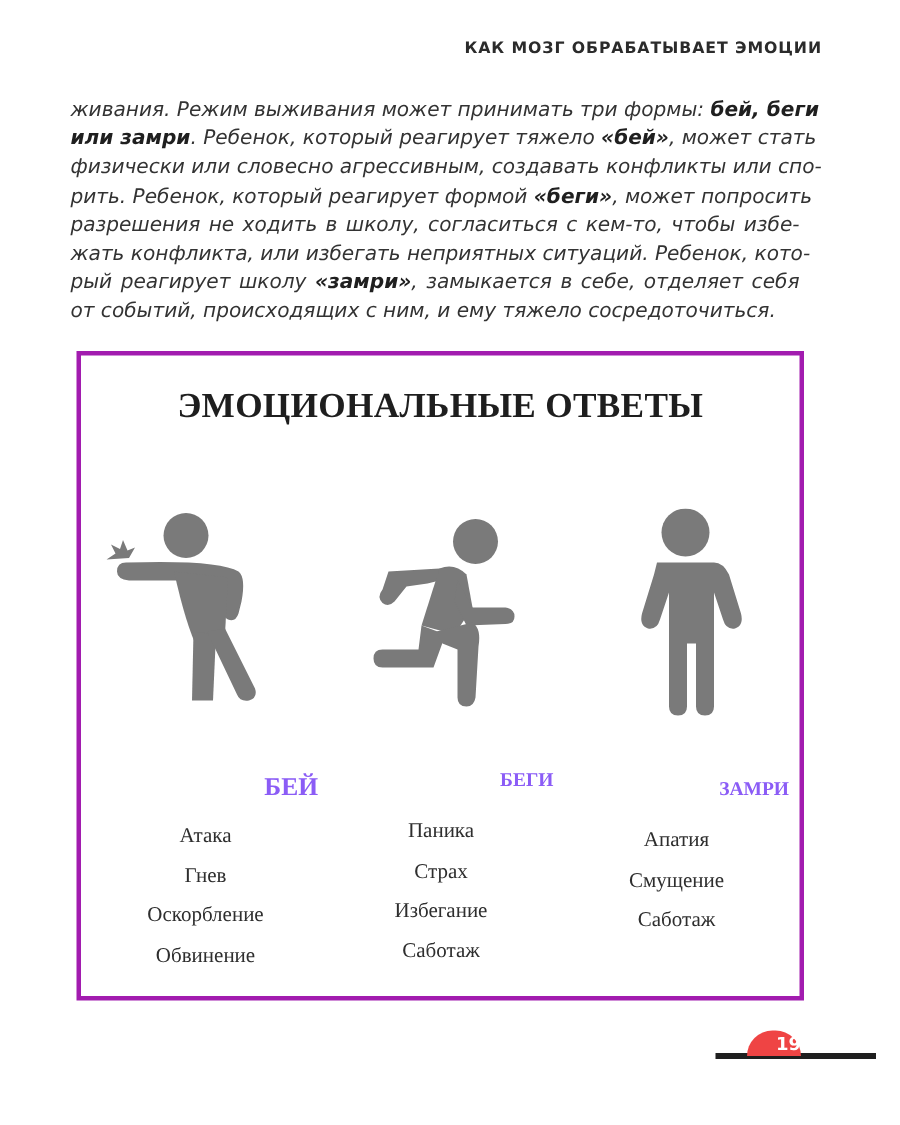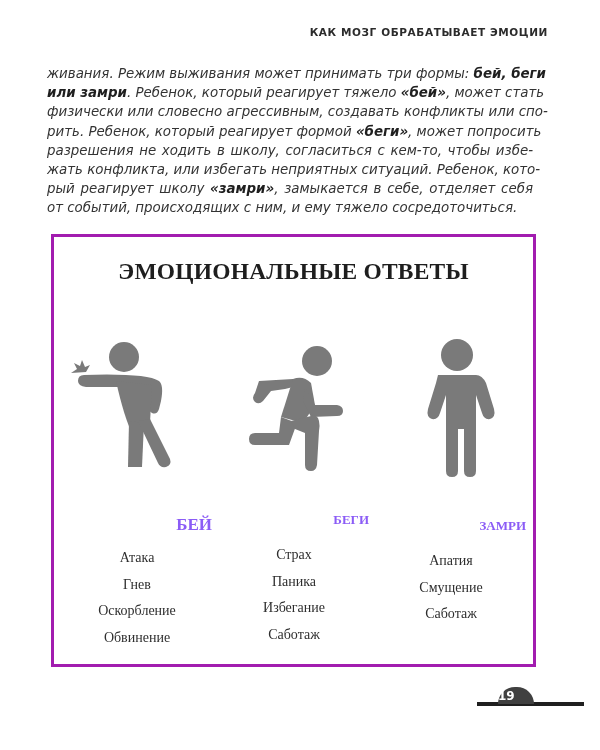--- a/index.html
+++ b/index.html
@@ -33,22 +33,22 @@
   .figure { position: absolute; }
   .figure svg { display: block; }
   .col { position: absolute; text-align: center; }
   .col-head { font-weight: bold; color: #8b5cf6; text-align: right; }
   .col-item { font-size: 14px; line-height: 26.5px; color: #2e2e2e; }
 
   .page-num-wrap { position: absolute; left: 477px; top: 686px; width: 107px; height: 22px; }
   .page-num-rule { position: absolute; left: 0; right: 0; bottom: 2px; height: 4px; background: #1f1f1f; }
   .page-num-badge {
     position: absolute; left: 21px; bottom: 4px; width: 36px; height: 17px;
-    background: #404040; border-radius: 18px 18px 0 0;
-    color: #ffffff; font-weight: bold; font-size: 12px; text-align: left; line-height: 19px;
+    background: #ef4444; border-radius: 18px 18px 0 0;
+    color: #ffffff; font-weight: bold; font-size: 12px; text-align: right; line-height: 19px;
   }
 </style>
 </head>
 <body>
 
 <div class="running-head">КАК МОЗГ ОБРАБАТЫВАЕТ ЭМОЦИИ</div>
 
 <div class="body-text" id="para">
     <span class="line"><span>живания. Режим выживания может принимать три формы: </span><b>бей, беги</b></span>
     <span class="line"><b>или замри</b><span>. Ребенок, который реагирует тяжело </span><b>«бей»</b><span>, может стать</span></span>
@@ -115,22 +115,22 @@
     <div style="height:9px"></div>
     <div class="col-item">Атака</div>
     <div class="col-item">Гнев</div>
     <div class="col-item">Оскорбление</div>
     <div class="col-item">Обвинение</div>
   </div>
 
   <div class="col" style="left:165px; width:150px; top:275px;">
     <div class="col-head" style="font-size:13px; line-height:16px;">БЕГИ</div>
     <div style="height:14px"></div>
+    <div class="col-item">Паника</div>
     <div class="col-item">Страх</div>
-    <div class="col-item">Паника</div>
     <div class="col-item">Избегание</div>
     <div class="col-item">Саботаж</div>
   </div>
 
   <div class="col" style="left:322px; width:150px; top:281px;">
     <div class="col-head" style="font-size:13px; line-height:16px;">ЗАМРИ</div>
     <div style="height:14px"></div>
     <div class="col-item">Апатия</div>
     <div class="col-item">Смущение</div>
     <div class="col-item">Саботаж</div>

